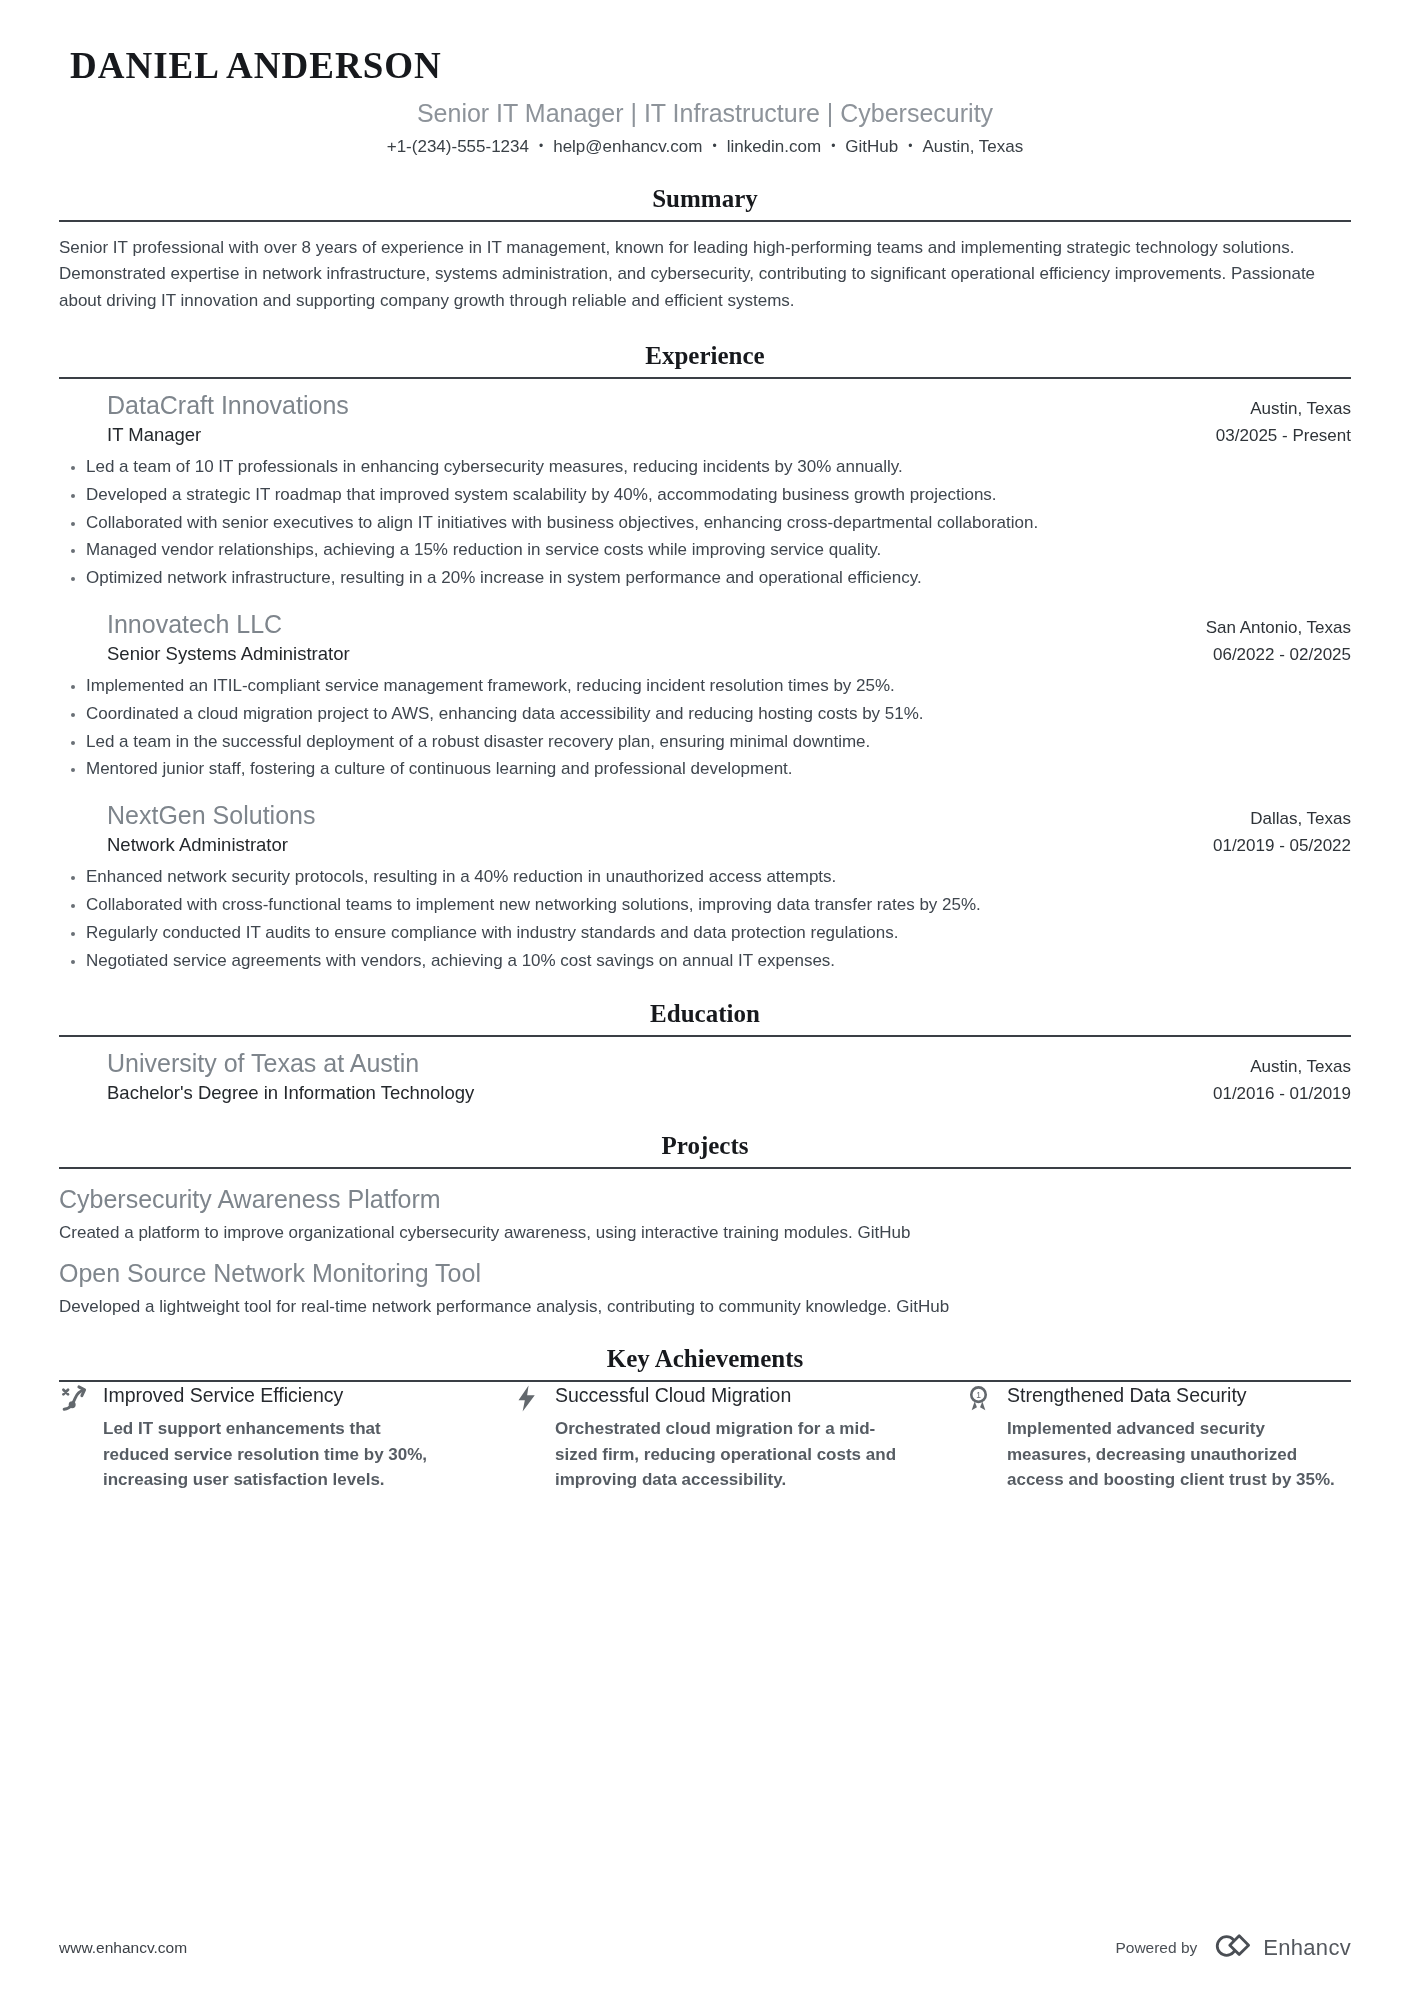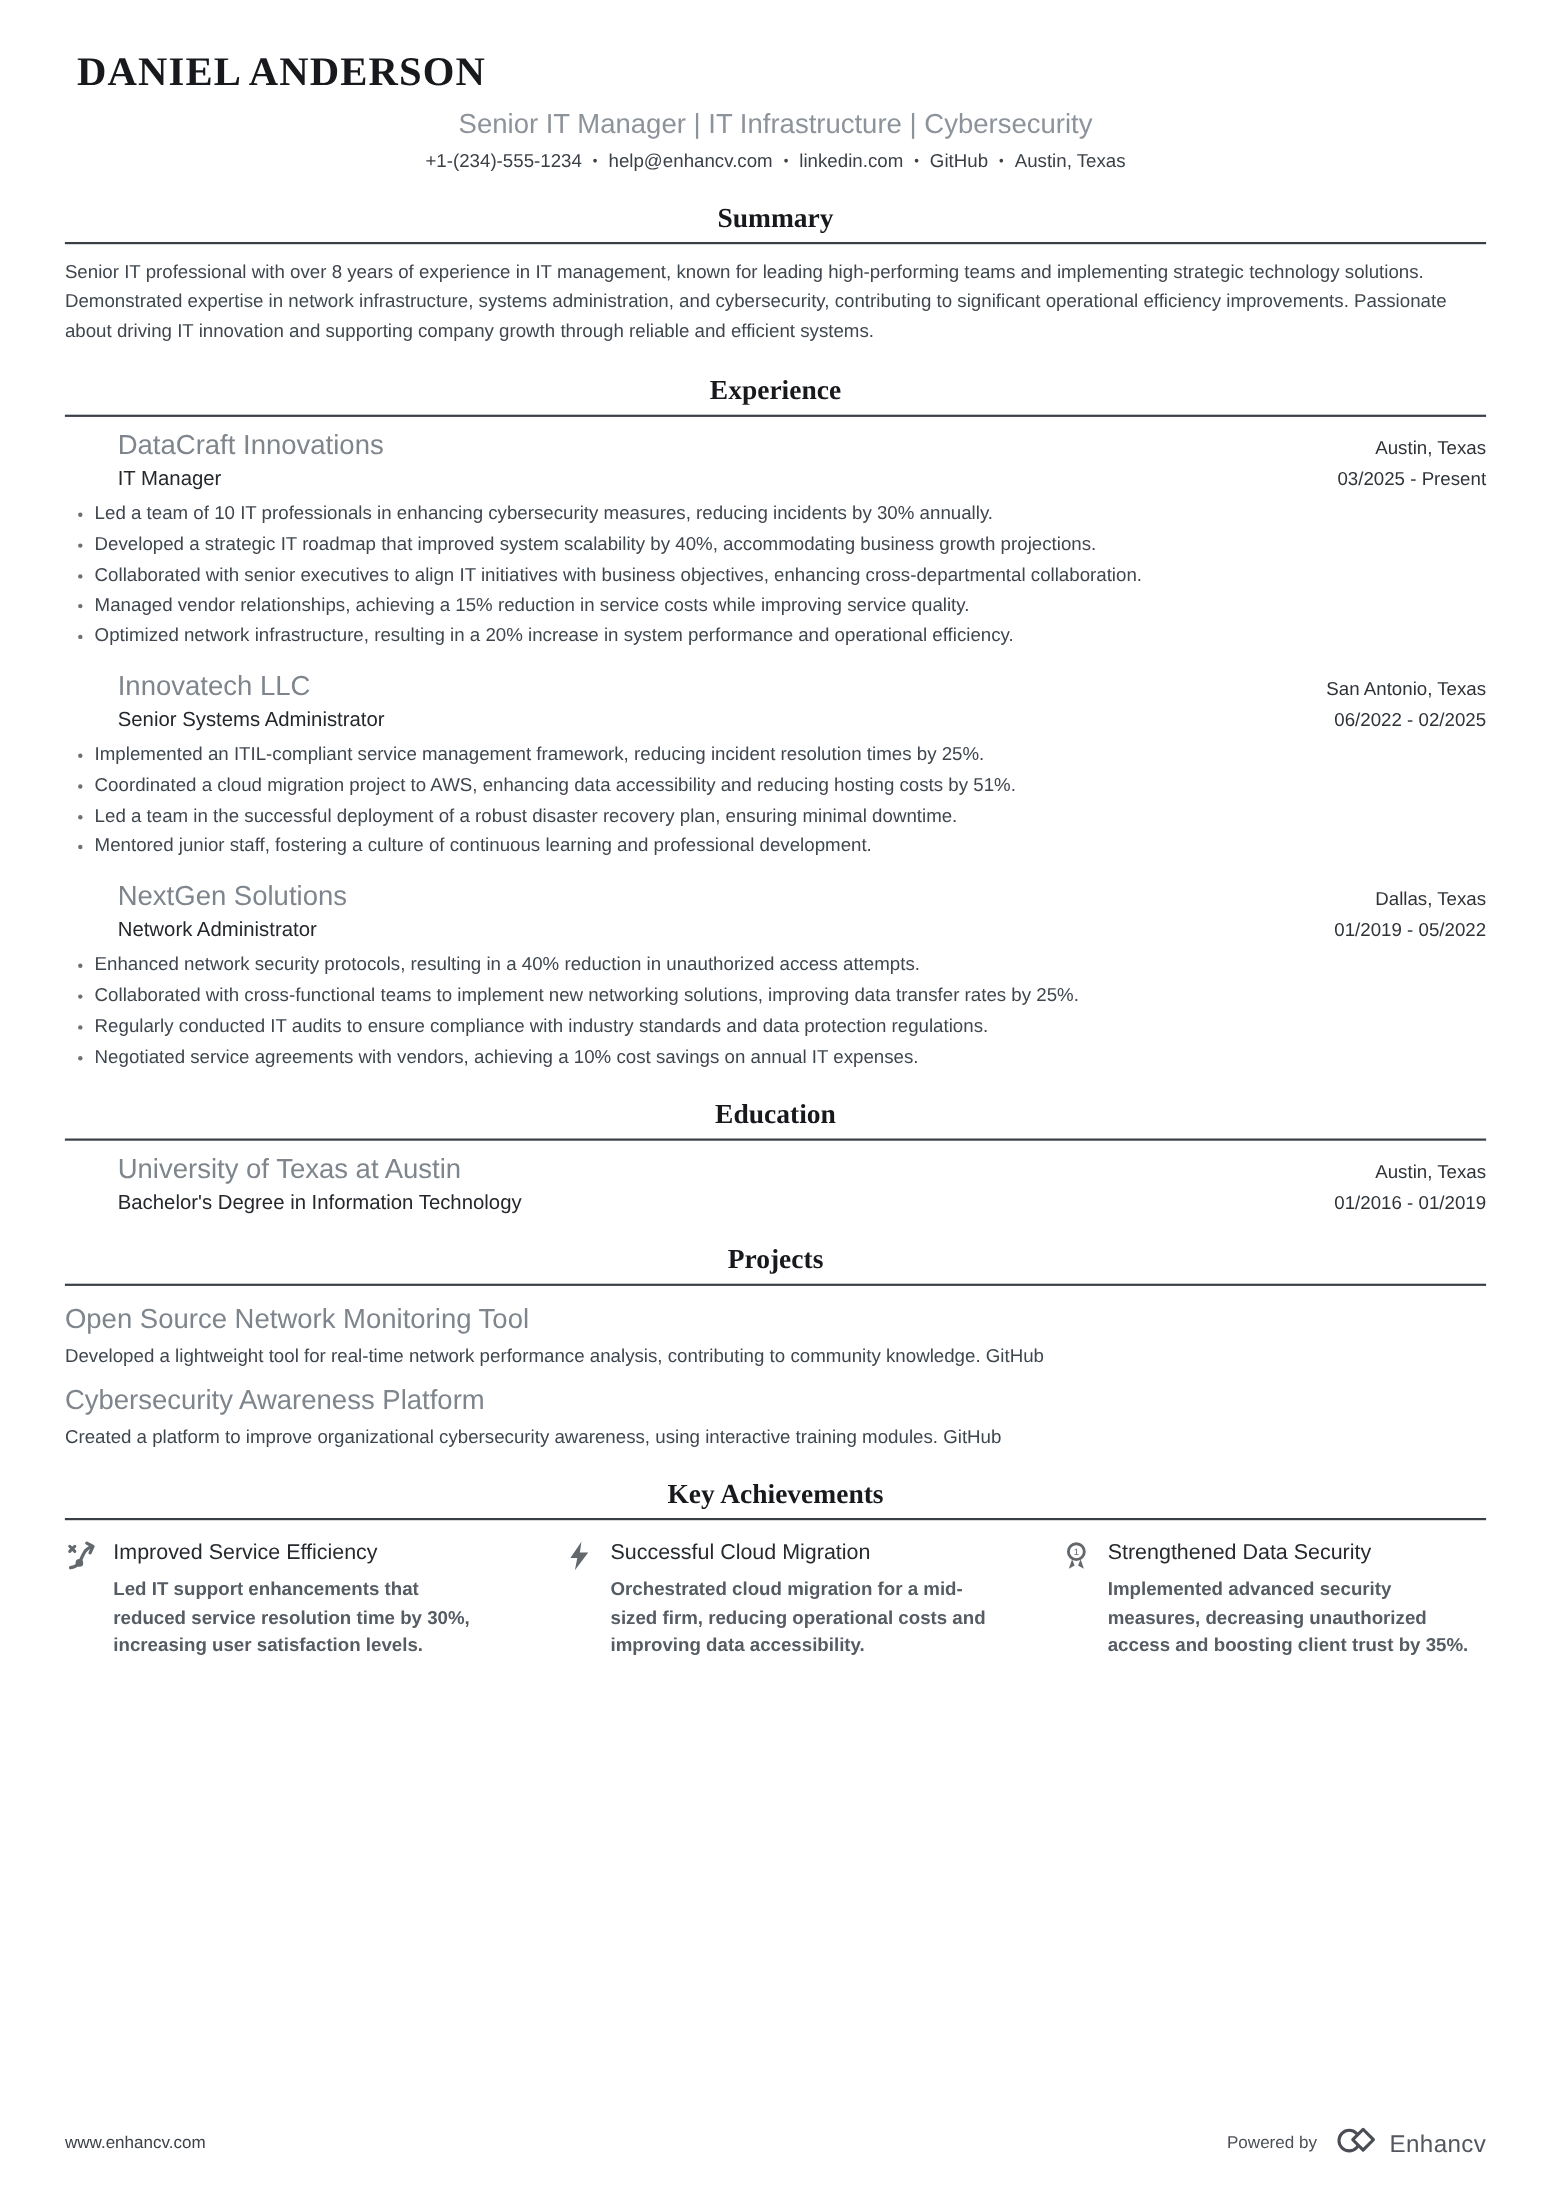--- a/index.html
+++ b/index.html
@@ -94,21 +94,21 @@
   
   .proj { margin-top: 16px; }
   .proj-title { margin: 0; font-size: 25px; font-weight: 400; color: var(--muted, #7e858c); }
   .proj-desc { margin: 9px 0 0; font-size: 17px; color: var(--body, #3f464e); }
   .plain-link { color: inherit; text-decoration: none; cursor: pointer; }
   
   .ach-grid {
     display: grid;
     grid-template-columns: repeat(3, 1fr);
     column-gap: 64px;
-    margin-top: 16px;
+    margin-top: 0;
   }
   .ach { display: flex; gap: 13px; align-items: flex-start; }
   .ach-icon { flex: 0 0 31px; margin-top: 1px; }
   .ach-icon svg { display: block; width: 31px; height: 31px; }
   .ach-title { margin: 2px 0 0; font-size: 19.5px; font-weight: 400; color: #26292e; }
   .ach-text { margin: 9px 0 0; font-size: 17px; line-height: 1.5; color: #565c63; font-weight: bold; }
   
   .footer {
     position: absolute;
     left: 59px; right: 59px; top: 1932px;
@@ -212,27 +212,27 @@
         <div class="meta">01/2016 - 01/2019</div>
       </div>
     </article>
   </section>
 
   <section class="section">
     <h2 class="section-title">Projects</h2>
     <hr class="rule">
 
     <div class="proj">
+      <h3 class="proj-title">Cybersecurity Awareness Platform</h3>
+      <p class="proj-desc"><span>Created a platform to improve organizational cybersecurity awareness, using interactive training modules.</span> <span class="plain-link">GitHub</span></p>
+    </div>
+
+    <div class="proj">
       <h3 class="proj-title">Open Source Network Monitoring Tool</h3>
       <p class="proj-desc"><span>Developed a lightweight tool for real-time network performance analysis, contributing to community knowledge.</span> <span class="plain-link">GitHub</span></p>
-    </div>
-
-    <div class="proj">
-      <h3 class="proj-title">Cybersecurity Awareness Platform</h3>
-      <p class="proj-desc"><span>Created a platform to improve organizational cybersecurity awareness, using interactive training modules.</span> <span class="plain-link">GitHub</span></p>
     </div>
   </section>
 
   <section class="section">
     <h2 class="section-title">Key Achievements</h2>
     <hr class="rule">
     <div class="ach-grid">
 
       <div class="ach">
         <span class="ach-icon">

